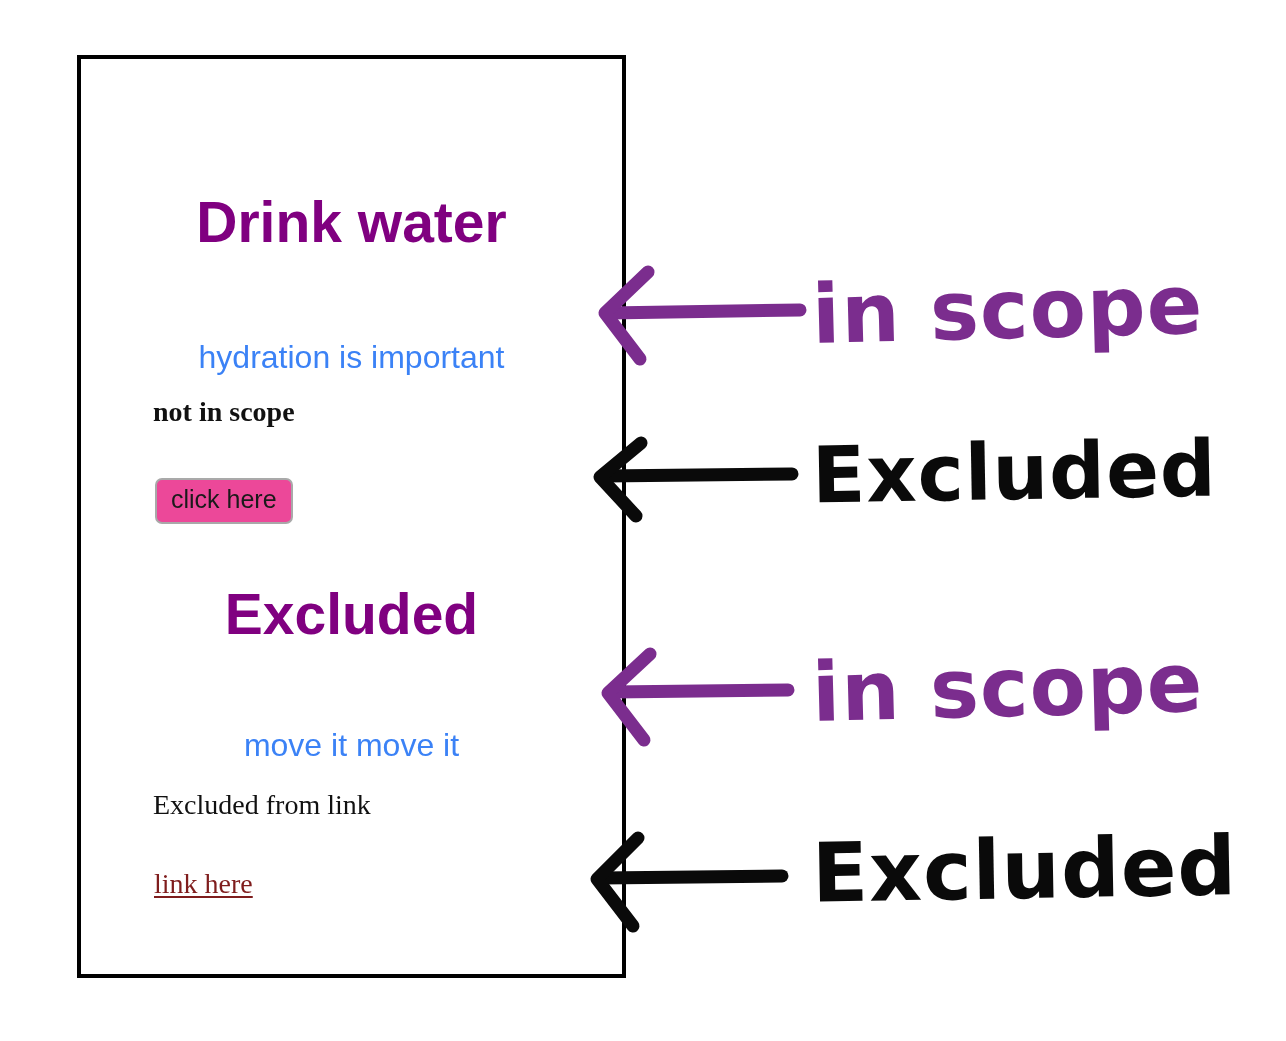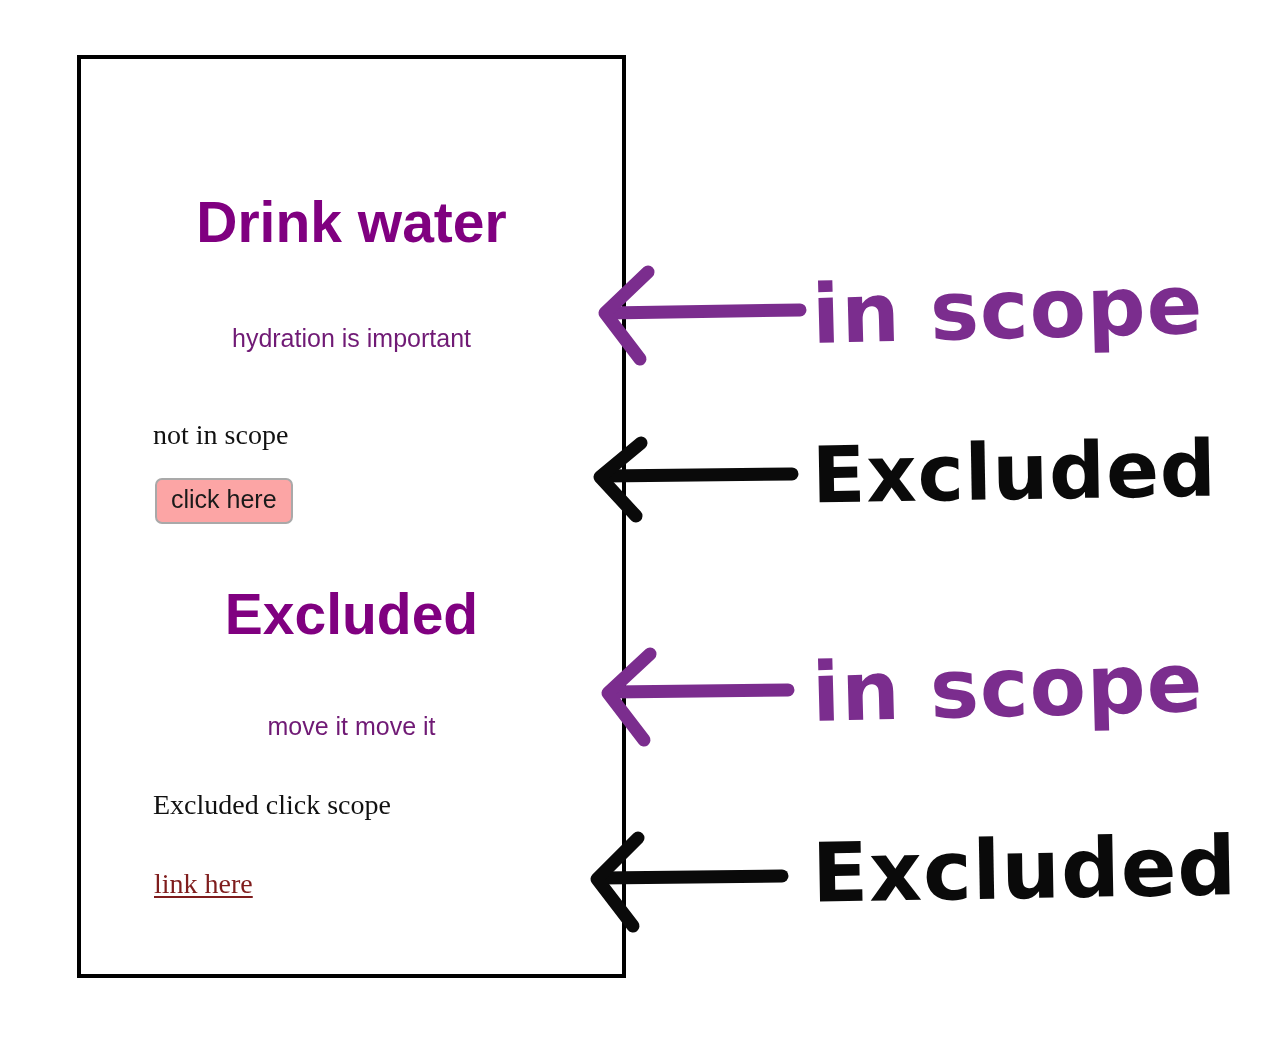--- a/index.html
+++ b/index.html
@@ -39,39 +39,39 @@
     font-size: 57px;
     line-height: 1.05;
     color: #800080;
     text-align: center;
     margin: 0;
     white-space: nowrap;
   }
   .sub {
     font-family: "Liberation Sans", sans-serif;
     font-weight: normal;
-    font-size: 25px;
-    color: #701a75;
+    font-size: 32px;
+    color: #3b82f6;
     text-align: center;
-    margin: 0;
+    margin: 15px;
     white-space: nowrap;
   }
   .plain {
     font-family: "Liberation Serif", serif;
     font-size: 28px;
     color: #111111;
     text-align: left;
     margin: 0;
     white-space: nowrap;
   }
   .btn {
     font-family: "Liberation Sans", sans-serif;
     font-size: 25px;
     color: #1a1a1a;
-    background: #fca5a5;
+    background: #ec4899;
     border: 2px solid #a9a9a9;
     border-radius: 7px;
     padding: 6px 14px 8px 14px;
     line-height: 1.1;
     cursor: pointer;
   }
   .lnk {
     font-family: "Liberation Serif", serif;
     font-size: 28px;
     color: #7f1d1d;
@@ -105,29 +105,29 @@
 </head>
 <body>
 
 <div id="page-box">
   <div id="page-inner">
 
     <h1 class="h1 p-abs" style="left:0;right:0;top:134px;">Drink water</h1>
 
     <p class="sub p-abs" style="left:0;right:0;top:265px;">hydration is important</p>
 
-    <p class="plain p-abs" style="left:72px;top:360px;">not in scope</p>
+    <p class="plain p-abs" style="left:72px;top:337px;font-weight:bold;">not in scope</p>
 
     <button class="btn p-abs" style="left:74px;top:419px;">click here</button>
 
     <h1 class="h1 p-abs" style="left:0;right:0;top:526px;">Excluded</h1>
 
     <p class="sub p-abs" style="left:0;right:0;top:653px;">move it move it</p>
 
-    <p class="plain p-abs" style="left:72px;top:730px;">Excluded click scope</p>
+    <p class="plain p-abs" style="left:72px;top:730px;">Excluded from link</p>
 
     <a class="lnk p-abs" style="left:73px;top:809px;">link here</a>
 
   </div>
 </div>
 
 <div id="annotations">
 
   <svg width="1286" height="1041" viewBox="0 0 1286 1041" style="position:absolute;left:0;top:0;">
 

